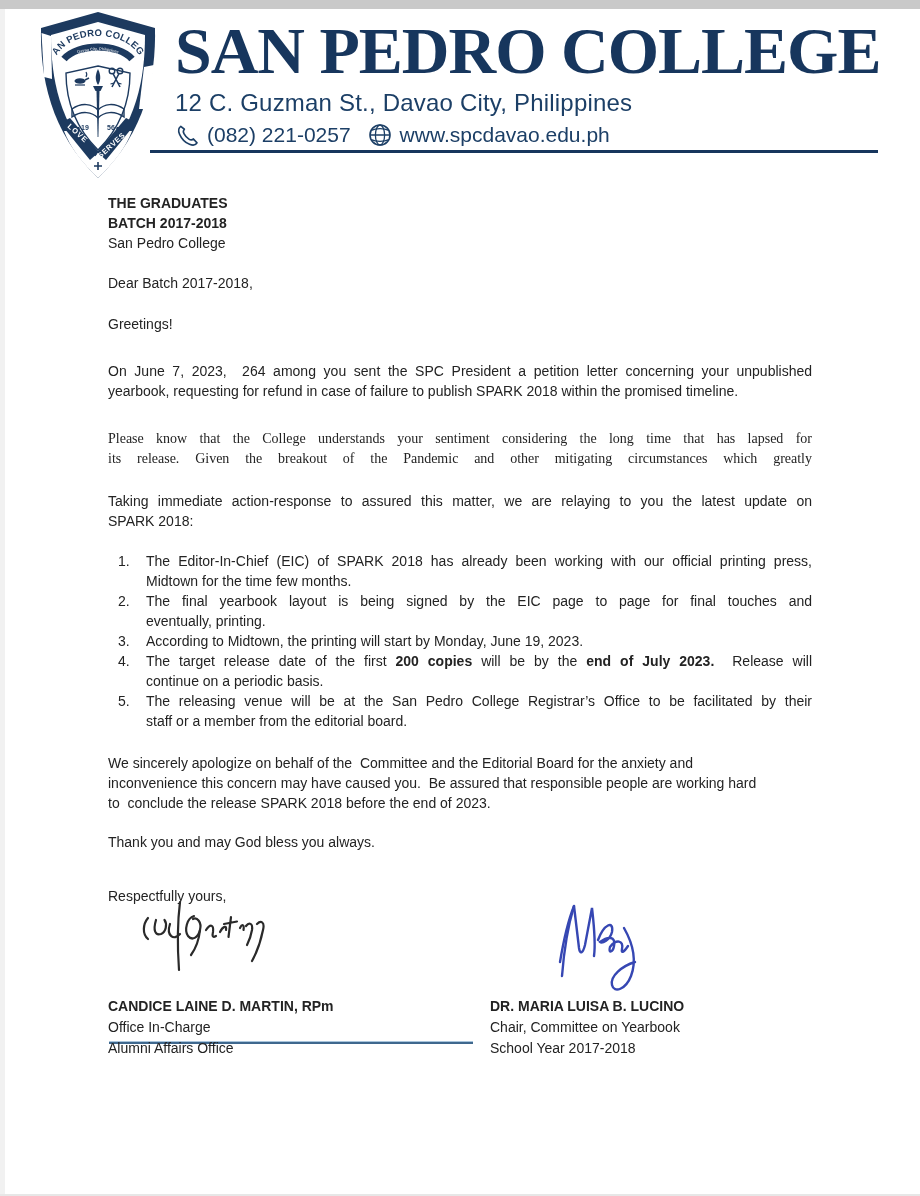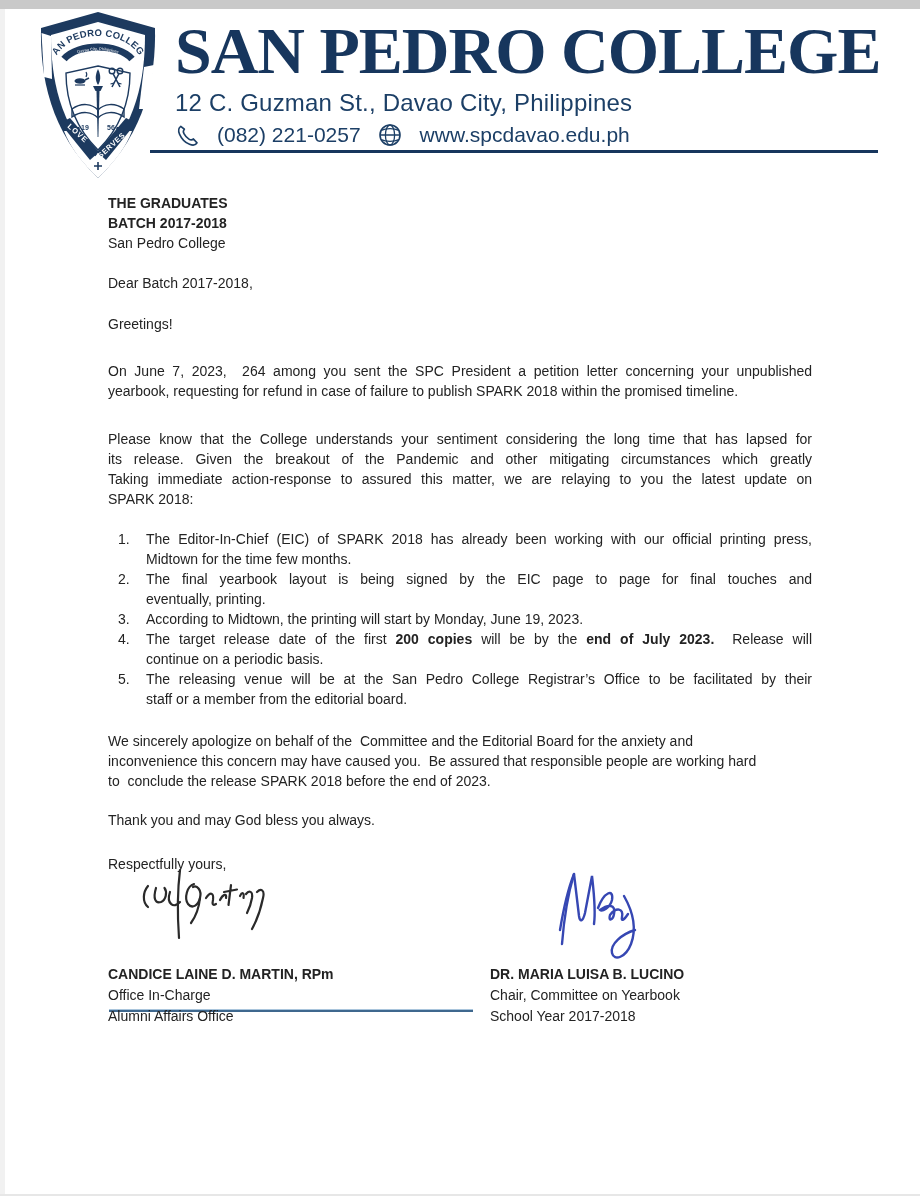--- a/index.html
+++ b/index.html
@@ -17,45 +17,45 @@
   .header{position:absolute;top:9px;left:0;width:920px;height:176px;}
   .logo{position:absolute;left:36px;top:0px;width:124px;height:172px;z-index:3;}
   .header-text{position:absolute;left:175px;top:8px;width:720px;}
   .college-name{
     font-family:"Liberation Serif","DejaVu Serif",serif;
     font-weight:bold;font-size:66px;line-height:1.02;letter-spacing:-1px;
     color:#17365d;white-space:nowrap;margin:0;
   }
   .address{font-size:24px;color:#1c3f66;margin-top:5px;letter-spacing:0.2px;}
   .contact-row{display:flex;align-items:center;margin-top:5px;color:#1c3f66;font-size:21px;}
-  .contact-item{display:flex;align-items:center;gap:17px;margin-right:16px;}
+  .contact-item{display:flex;align-items:center;gap:7px;margin-right:16px;}
   .cicon{flex:0 0 auto;}
   .header-rule{position:absolute;left:150px;top:141px;width:728px;height:3px;background:#17365d;z-index:1;}
 
   
   .letter{
     position:absolute;left:108px;top:193px;width:704px;
     font-size:14px;line-height:20px;color:#232323;
   }
   .ln{min-height:20px;}
   .ln.j{text-align:justify;text-align-last:justify;}
   .blk-date{margin-bottom:34px;}
   .blk-recipient{margin-bottom:20px;}
   .bold{font-weight:bold;}
   .blk-salutation{margin-bottom:21px;}
   .blk-greeting{margin-bottom:27px;}
   .para-1{margin-bottom:28px;}
-  .para-2{}
+  .para-2{margin-bottom:22px;font-family:Liberation Serif, serif;}
   .para-3{margin-bottom:20px;}
   .blk-list{margin-bottom:22px;}
   .li{display:flex;}
   .num{flex:0 0 38px;box-sizing:border-box;padding-left:10px;}
   .li-body{flex:1 1 auto;min-width:0;}
   .blk-closing{margin-bottom:19px;}
-  .blk-thanks{margin-bottom:24px;}
+  .blk-thanks{margin-bottom:34px;}
   .blk-valediction{margin-bottom:0;}
 
   .sig-area{position:relative;height:135px;}
   .sig-svg{position:absolute;overflow:visible;}
   .sig-martin{left:28px;top:-10px;width:150px;height:78px;}
   .sig-lucino{left:444px;top:-6px;width:100px;height:98px;}
   .sig-col{position:absolute;top:42px;width:330px;}
   .sig-col.c0{left:0;}
   .sig-col.c1{left:382px;}
   .sig-name{font-weight:bold;min-height:21px;margin-top:48px;}

